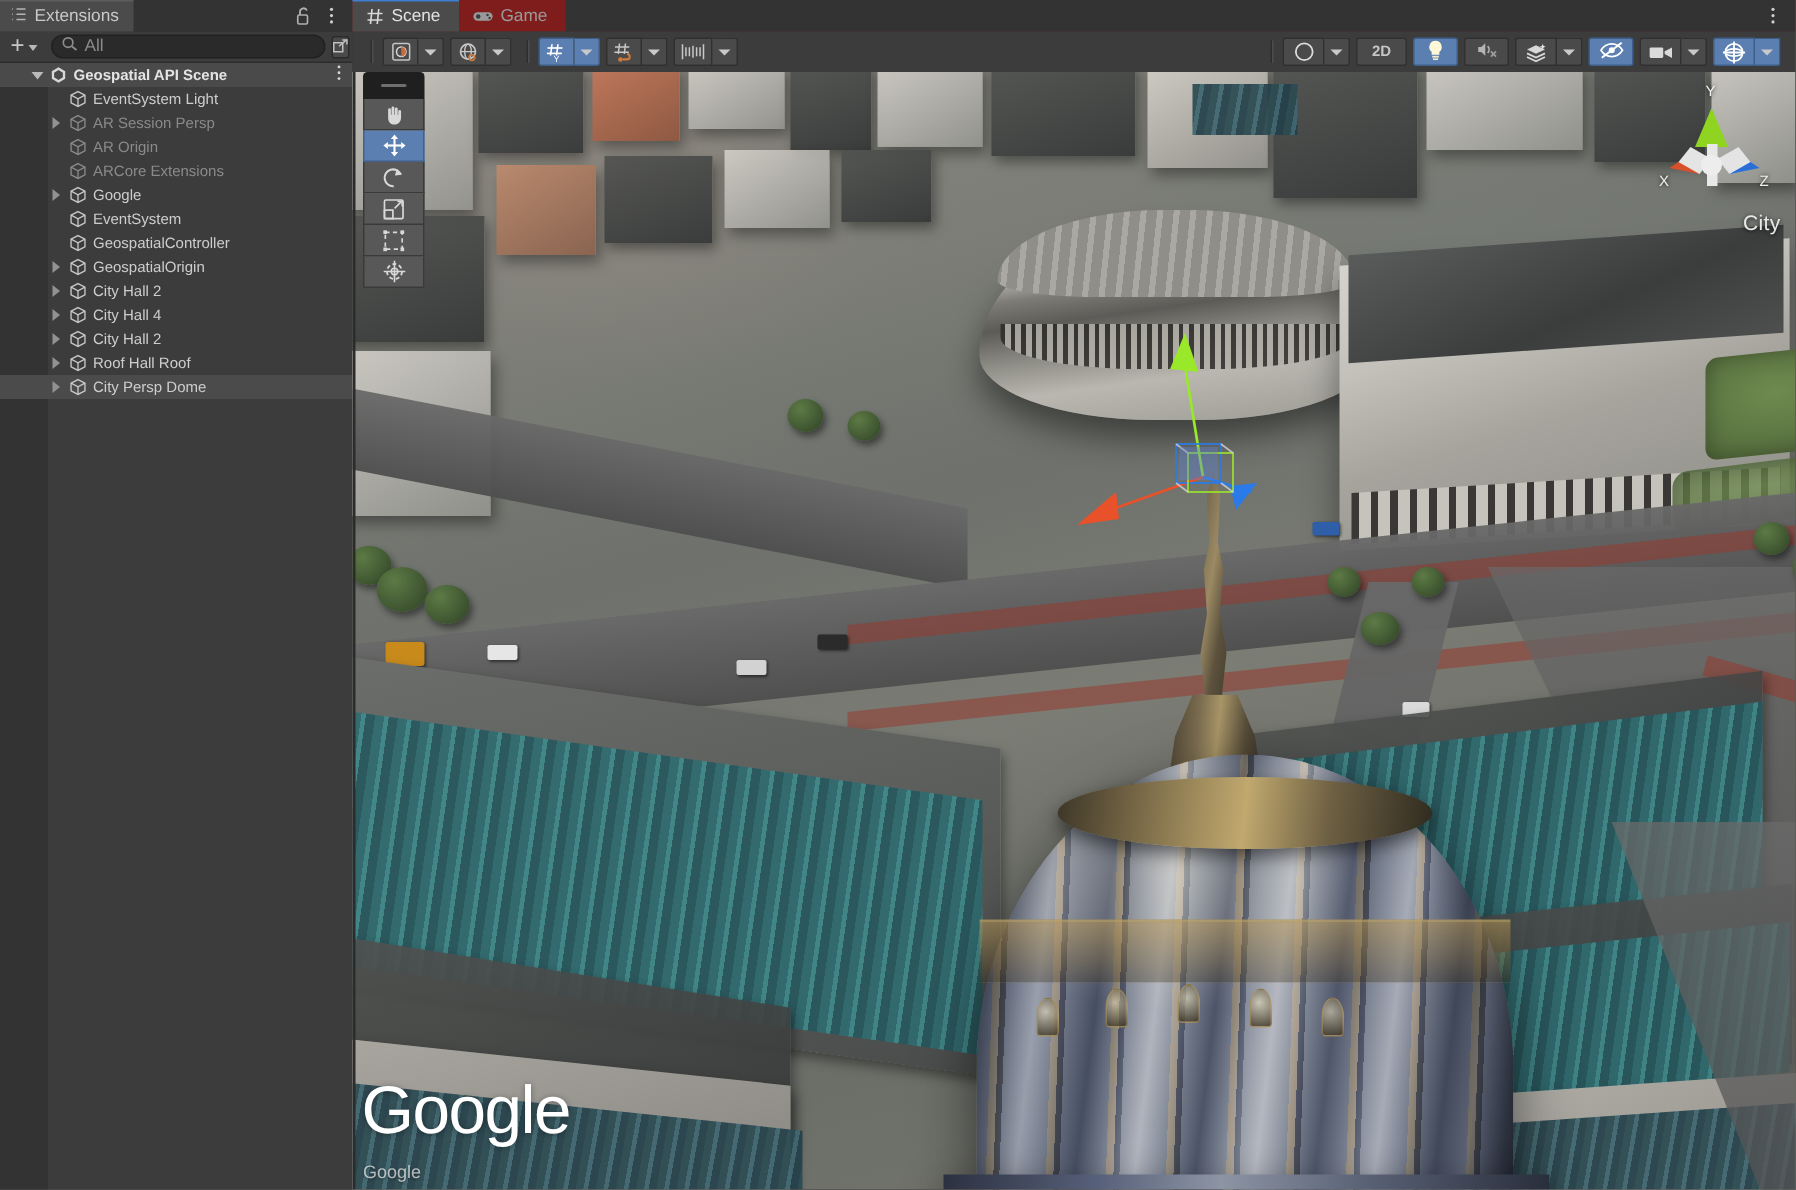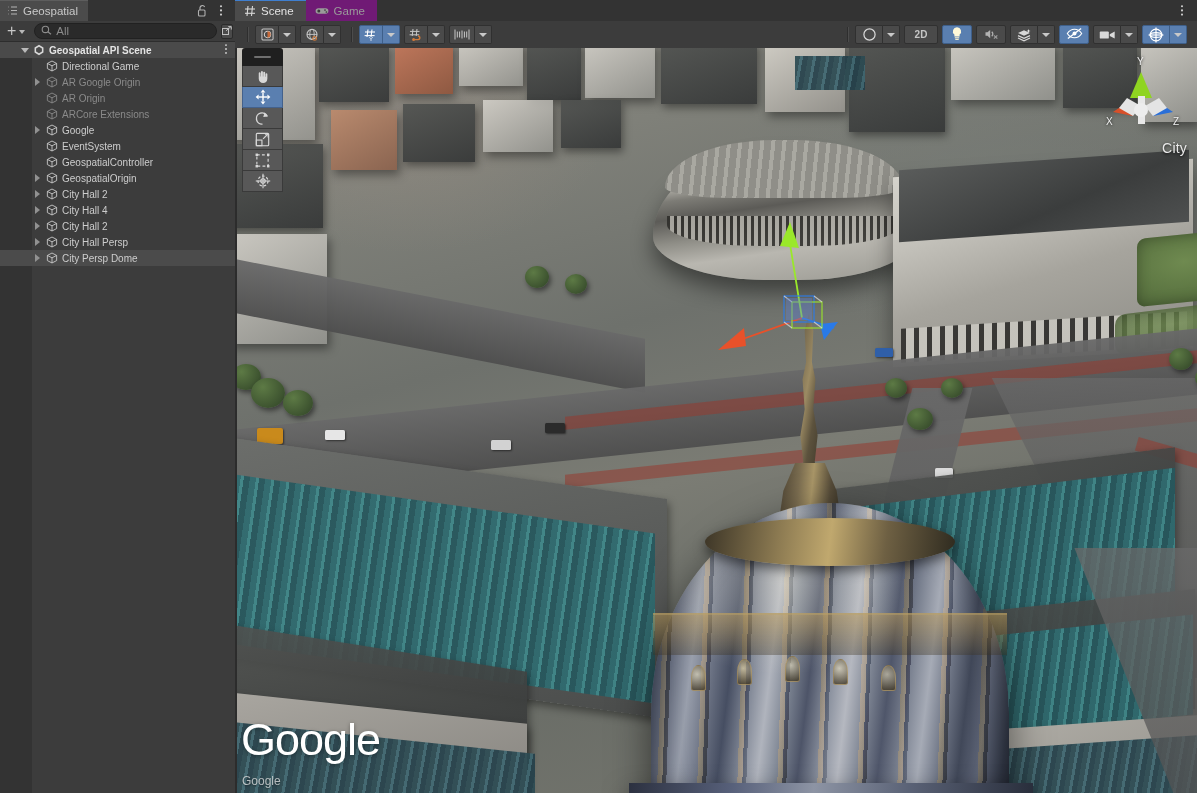--- a/index.html
+++ b/index.html
@@ -113,21 +113,21 @@
   .row.dim { color: #8a8a8a; }
   .row.dim .cube path, .row.dim .cube line { stroke: #8a8a8a !important; }
   .row-menu {
     position: absolute; right: 7px; top: 50%; transform: translateY(-50%);
     color: #cfcfcf;
   }
   .unity-logo { display:block; }
 
   
   #center { flex: 1; position: relative; background: #383838; }
-  .c-tabbar { height: 21px; background: #701a75; display: flex; }
+  .c-tabbar { height: 21px; background: #7f1d1d; display: flex; }
   .c-tab {
     display: flex; align-items: center; gap: 5px;
     padding: 0 12px 0 9px;
     font-size: 11.5px; color: #9a9a9a;
     position: relative;
   }
   .c-tab.active {
     background: #4b4b4b; color: #e2e2e2;
     border-top: 1.5px solid #3f7fd0;
   }
@@ -389,21 +389,21 @@
               <g stroke="#b5b5b5" stroke-width="1" fill="none">
           <line x1="1" y1="2" x2="1.5" y2="2"></line>
                 <line x1="4" y1="2" x2="10" y2="2"></line>
           <line x1="1" y1="5.5" x2="1.5" y2="5.5"></line>
                 <line x1="4" y1="5.5" x2="10" y2="5.5"></line>
           <line x1="1" y1="9" x2="1.5" y2="9"></line>
                 <line x1="4" y1="9" x2="10" y2="9"></line>
               </g>
             </svg>
         </span>
-        <span>Geospatial</span>
+        <span>Extensions</span>
       </div>
       <div class="h-tab-spacer"></div>
       <div class="h-tab-actions">
         <div class="icon-btn">
           <svg width="11" height="13" viewBox="0 0 11 13">
               <path d="M3 6V3.6A2.4 2.4 0 0 1 7.6 3" stroke="#b0b0b0" stroke-width="1.2" fill="none"></path>
               <rect x="1.5" y="6" width="6.5" height="6" rx="1" stroke="#b0b0b0" stroke-width="1.1" fill="none"></rect>
             </svg>
         </div>
         <div class="icon-btn">
@@ -463,35 +463,35 @@
           <div class="row">
             <div style="width: 31px; flex: 0 0 auto;"></div>
             <div class="twisty"></div>
             <div class="gobj">
               <svg class="cube" width="12" height="12" viewBox="0 0 14 14">
                 <path d="M7 1.2 12.4 4v6L7 12.8 1.6 10V4Z" fill="none" stroke="#c9c9c9" stroke-width="1.05"></path>
                 <path d="M1.6 4 7 6.8 12.4 4" fill="none" stroke="#c9c9c9" stroke-width="1.05"></path>
                 <line x1="7" y1="6.8" x2="7" y2="12.8" stroke="#c9c9c9" stroke-width="1.05"></line>
               </svg>
             </div>
-            <span class="label">Directional Game</span>
+            <span class="label">EventSystem Light</span>
           </div>
           <div class="row dim">
             <div style="width: 31px; flex: 0 0 auto;"></div>
             <div class="twisty">
               <span class="tri-r"></span>
             </div>
             <div class="gobj">
               <svg class="cube" width="12" height="12" viewBox="0 0 14 14">
                 <path d="M7 1.2 12.4 4v6L7 12.8 1.6 10V4Z" fill="none" stroke="#c9c9c9" stroke-width="1.05"></path>
                 <path d="M1.6 4 7 6.8 12.4 4" fill="none" stroke="#c9c9c9" stroke-width="1.05"></path>
                 <line x1="7" y1="6.8" x2="7" y2="12.8" stroke="#c9c9c9" stroke-width="1.05"></line>
               </svg>
             </div>
-            <span class="label">AR Google Origin</span>
+            <span class="label">AR Session Persp</span>
           </div>
           <div class="row dim">
             <div style="width: 31px; flex: 0 0 auto;"></div>
             <div class="twisty"></div>
             <div class="gobj">
               <svg class="cube" width="12" height="12" viewBox="0 0 14 14">
                 <path d="M7 1.2 12.4 4v6L7 12.8 1.6 10V4Z" fill="none" stroke="#c9c9c9" stroke-width="1.05"></path>
                 <path d="M1.6 4 7 6.8 12.4 4" fill="none" stroke="#c9c9c9" stroke-width="1.05"></path>
                 <line x1="7" y1="6.8" x2="7" y2="12.8" stroke="#c9c9c9" stroke-width="1.05"></line>
               </svg>
@@ -609,21 +609,21 @@
             <div class="twisty">
               <span class="tri-r"></span>
             </div>
             <div class="gobj">
               <svg class="cube" width="12" height="12" viewBox="0 0 14 14">
                 <path d="M7 1.2 12.4 4v6L7 12.8 1.6 10V4Z" fill="none" stroke="#c9c9c9" stroke-width="1.05"></path>
                 <path d="M1.6 4 7 6.8 12.4 4" fill="none" stroke="#c9c9c9" stroke-width="1.05"></path>
                 <line x1="7" y1="6.8" x2="7" y2="12.8" stroke="#c9c9c9" stroke-width="1.05"></line>
               </svg>
             </div>
-            <span class="label">City Hall Persp</span>
+            <span class="label">Roof Hall Roof</span>
           </div>
           <div class="row selected">
             <div style="width: 31px; flex: 0 0 auto;"></div>
             <div class="twisty">
               <span class="tri-r"></span>
             </div>
             <div class="gobj">
               <svg class="cube" width="12" height="12" viewBox="0 0 14 14">
                 <path d="M7 1.2 12.4 4v6L7 12.8 1.6 10V4Z" fill="none" stroke="#c9c9c9" stroke-width="1.05"></path>
                 <path d="M1.6 4 7 6.8 12.4 4" fill="none" stroke="#c9c9c9" stroke-width="1.05"></path>

